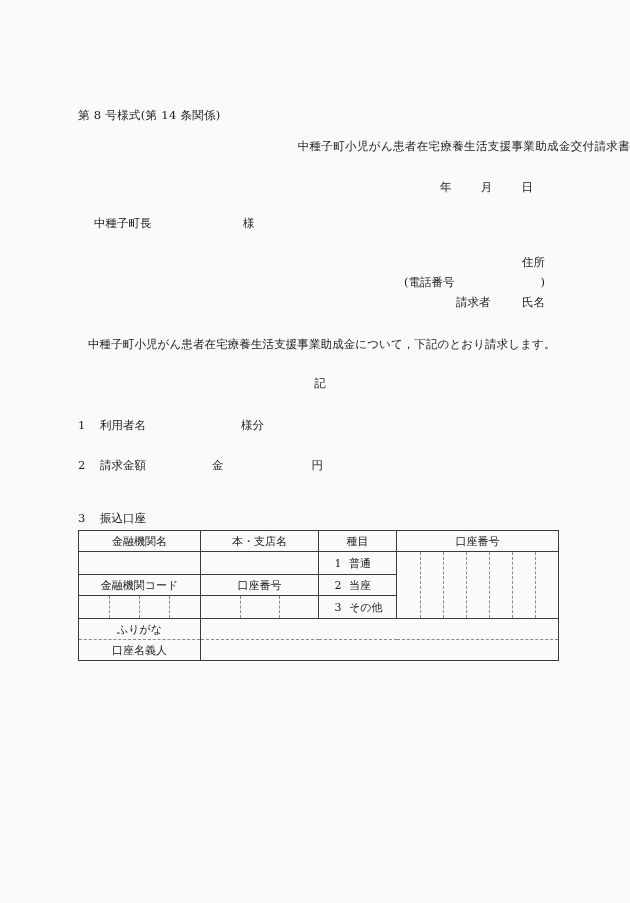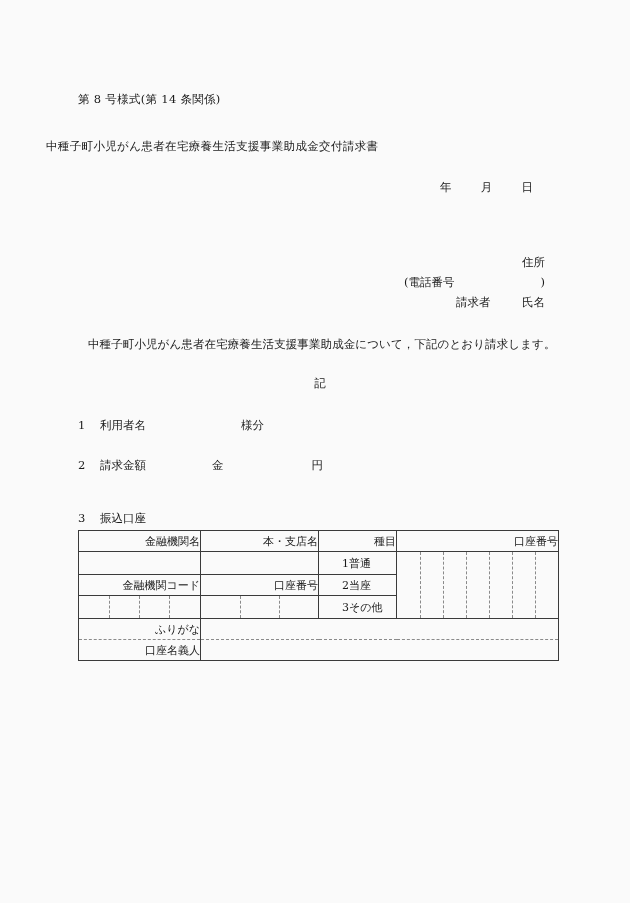--- a/index.html
+++ b/index.html
@@ -19,33 +19,33 @@
     position: relative;
     width: 630px;
     height: 903px;
     box-sizing: border-box;
   }
 
   
   .form-code {
     position: absolute;
     left: 78px;
-    top: 92px;
+    top: 108px;
     font-size: 11.5px;
     letter-spacing: 0.3px;
     white-space: pre;
   }
 
   
   .doc-title {
     position: absolute;
     left: 16px;
     right: 0;
     top: 139px;
-    text-align: left;
+    text-align: right;
     font-size: 11.5px;
     letter-spacing: 0.35px;
     white-space: pre;
     padding-left: 30px;
   }
 
   
   .date-line {
     position: absolute;
     left: 0;
@@ -139,21 +139,21 @@
     left: 78px;
     top: 530px;
     width: 480px;
     border-collapse: collapse;
     table-layout: fixed;
     font-size: 11px;
   }
   .bank-table td {
     border: 1px solid #3a3a3a;
     padding: 0;
-    text-align: right;
+    text-align: center;
     vertical-align: middle;
     height: 22px;
     font-size: 11px;
     white-space: nowrap;
   }
   .hrow td { height: 20px; }
   .blankrow td { height: 22px; }
 
   
   .codegrid {
@@ -209,20 +209,21 @@
 <body>
 
 <div class="page">
 
   <div class="form-code">第 8 号様式(第 14 条関係)</div>
 
   <div class="doc-title">中種子町小児がん患者在宅療養生活支援事業助成金交付請求書</div>
 
   <div class="date-line">年        月        日</div>
 
+  <div class="addressee">中種子町長                         様</div>
 
   <div class="requester">
     <div class="requester-row">
       <span class="requester-label"></span>
       <span class="requester-value">住所</span>
     </div>
     <div class="requester-row">
       <span class="requester-label"></span>
       <span class="requester-value">(電話番号</span>
       <span style="display:inline-block;width:86px;"></span>

